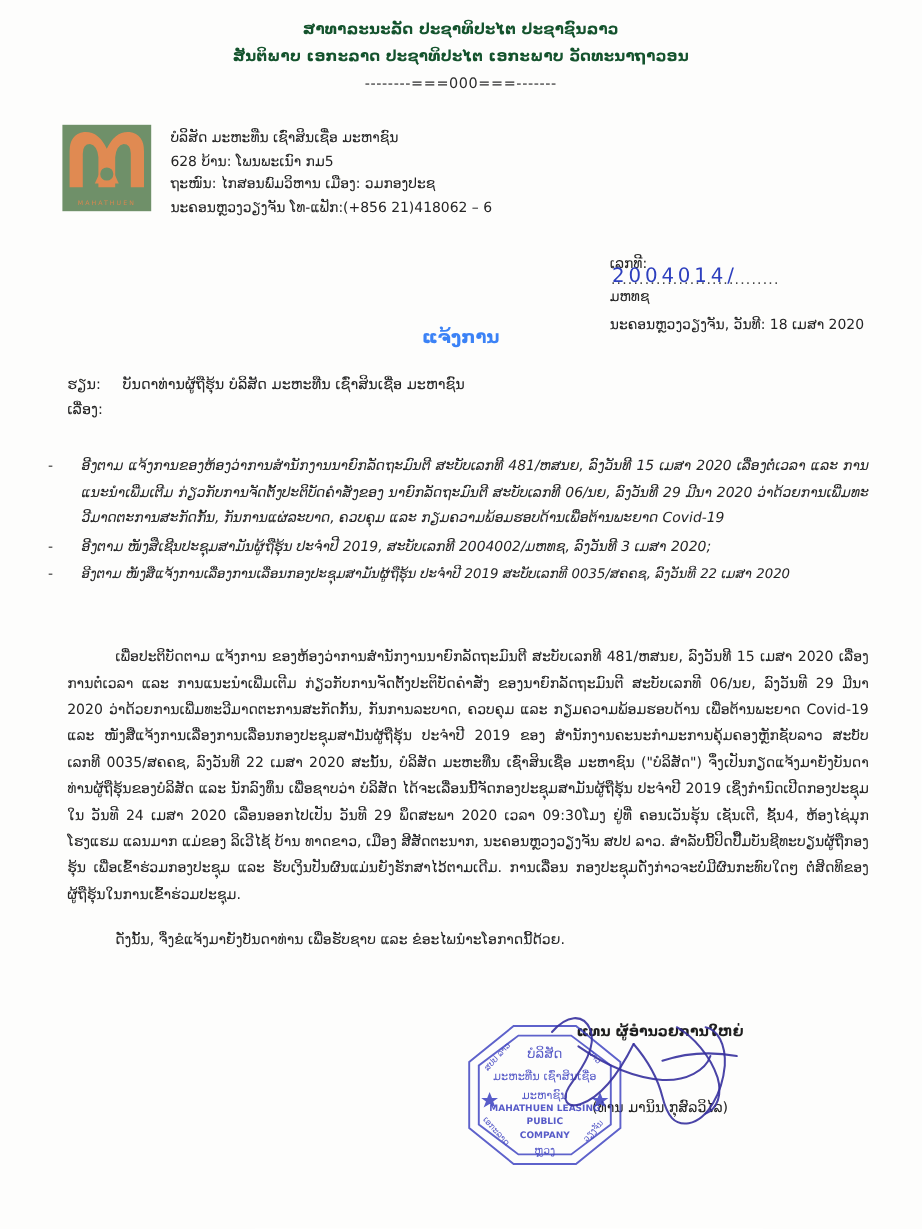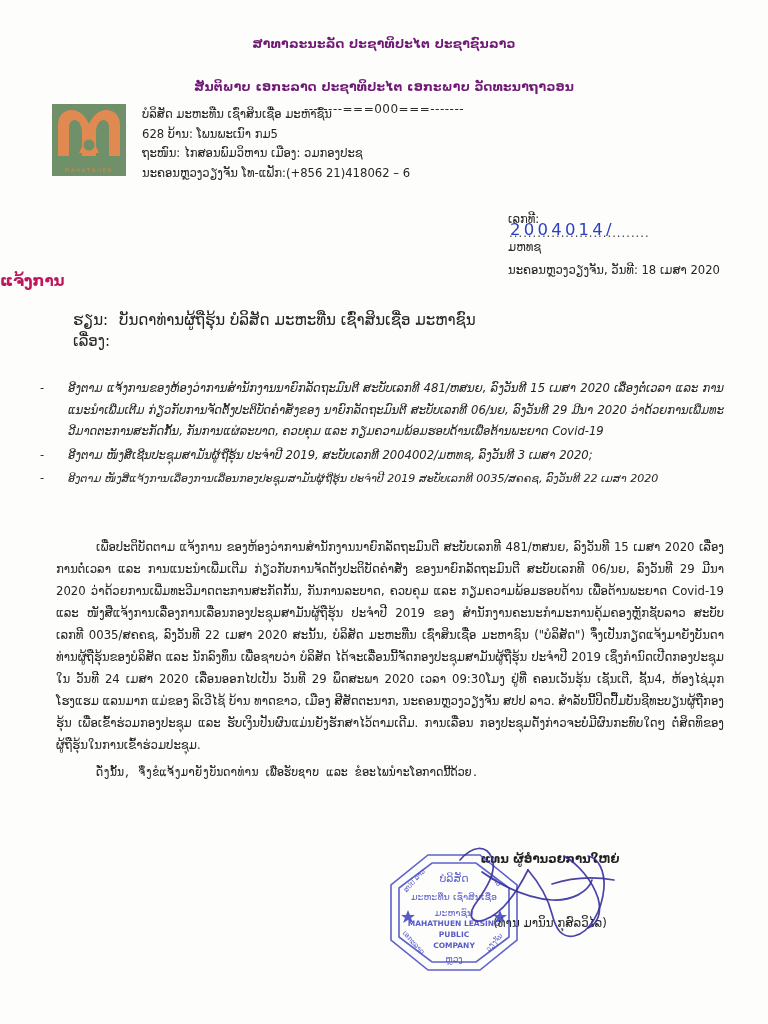--- a/index.html
+++ b/index.html
@@ -18,22 +18,21 @@
     background: #fdfdfc;
     overflow: hidden;
   }
 
   
   .natl {
     text-align: center;
     font-weight: bold;
     font-size: 12.5px;
     letter-spacing: 0.2px;
-    color: #701a75;
-    margin-top: 20px;
+    color: #14532d;
   }
   .natl-1 { padding-top: 16px; }
   .natl-2 { padding-top: 8px; }
   .natl-rule {
     text-align: center;
     font-size: 12px;
     font-weight: normal;
     letter-spacing: 0.5px;
     padding-top: 8px;
     color: #2b2b2b;
@@ -110,31 +109,32 @@
   .docdate {
     margin-top: 9px;
     font-size: 11.6px;
   }
 
   
   .doctitle {
     position: absolute;
     left: 0; right: 0;
     top: 272px;
+    text-align: center;
     font-size: 15px;
     font-weight: bold;
-    color: #be185d;
+    color: #3b82f6;
   }
 
   
   .meta {
     position: absolute;
-    left: 73px;
+    left: 56px;
     top: 310px;
-    font-size: 15px;
+    font-size: 12px;
     line-height: 21px;
     color: #242424;
   }
   .meta-row { display: flex; }
   .meta-key { width: 46px; flex: 0 0 46px; }
   .meta-val { }
 
   
   .bullets {
     position: absolute;
@@ -162,21 +162,21 @@
     position: absolute;
     left: 56px;
     right: 44px;
     top: 536px;
     font-size: 11.7px;
     line-height: 22px;
     color: #242424;
     text-align: justify;
   }
   .body-block p { margin: 0; text-indent: 40px; }
-  .body-block p.second { margin-top: 6px; font-family: Liberation Mono, monospace; }
+  .body-block p.second { margin-top: 16px; }
 
   
   .sig {
     position: absolute;
     left: 410px;
     top: 852px;
     width: 280px;
     text-align: center;
     font-size: 11.8px;
     color: #1f1f1f;

